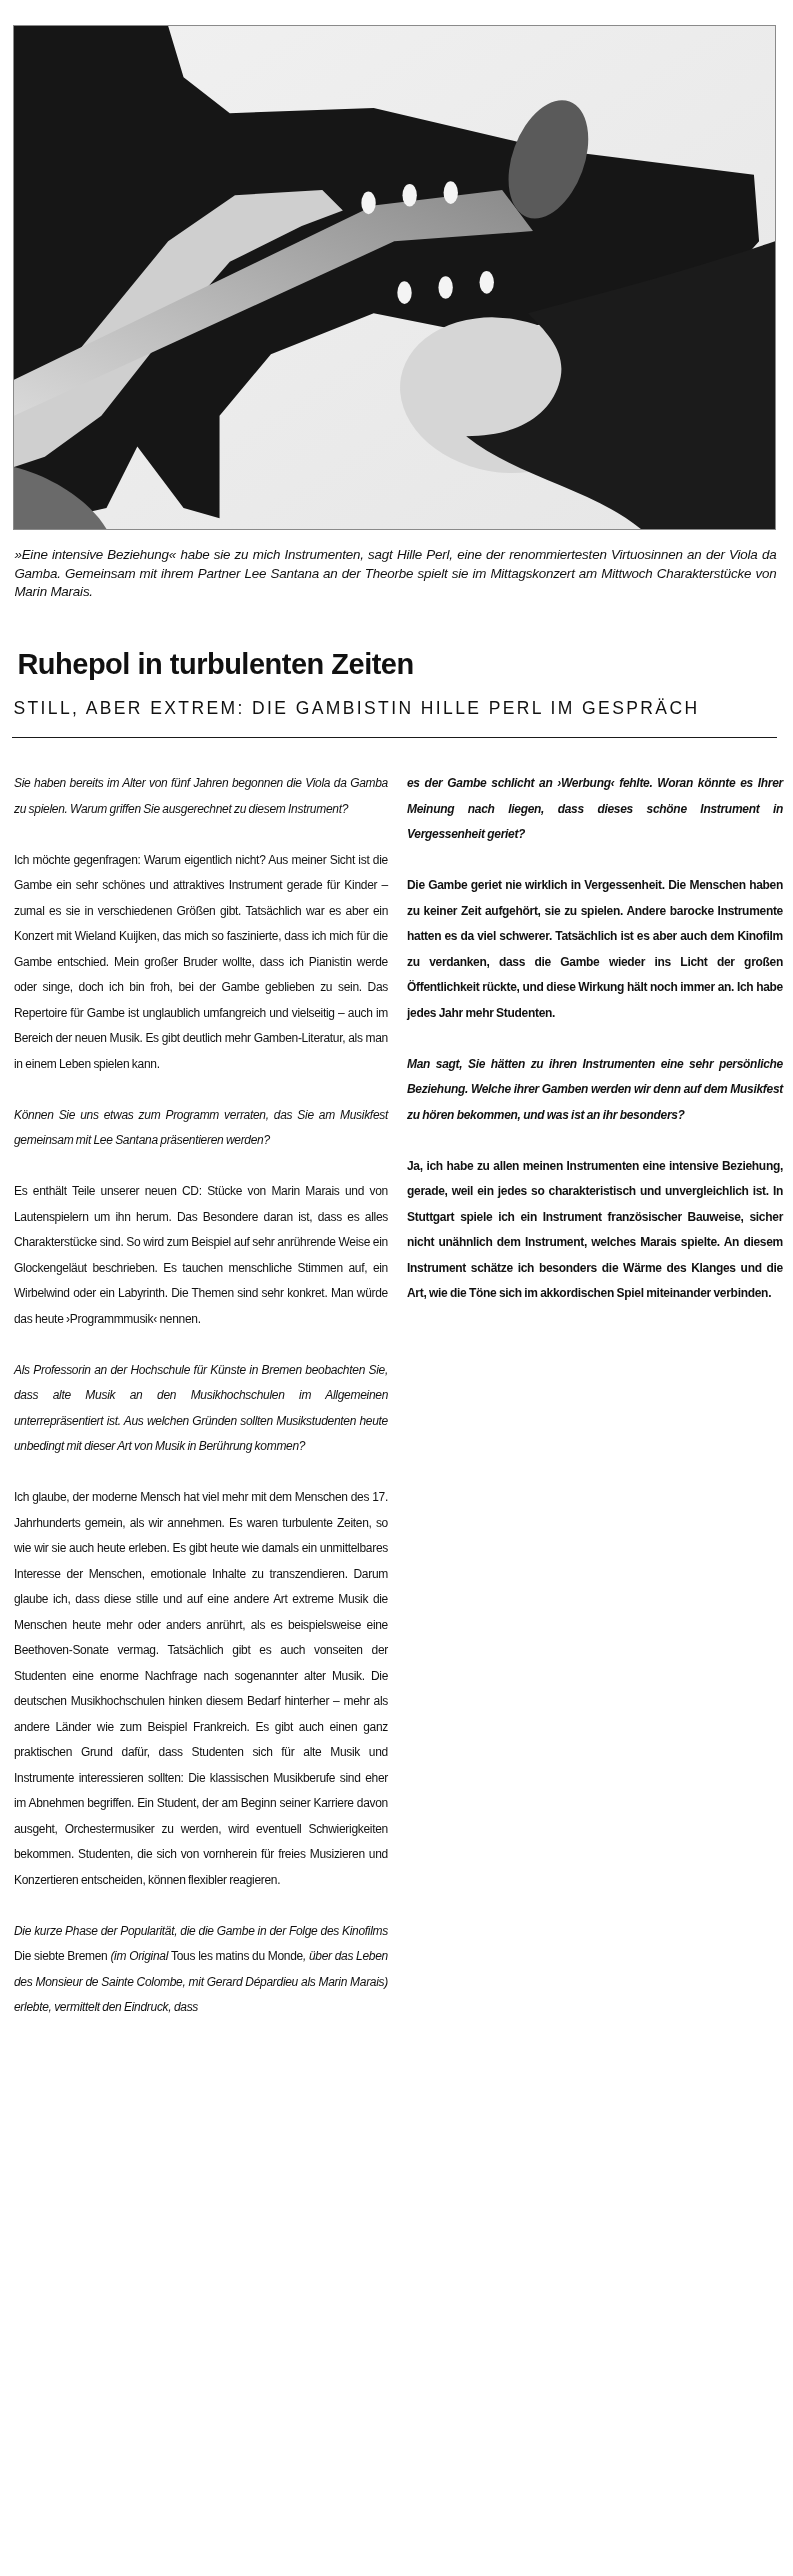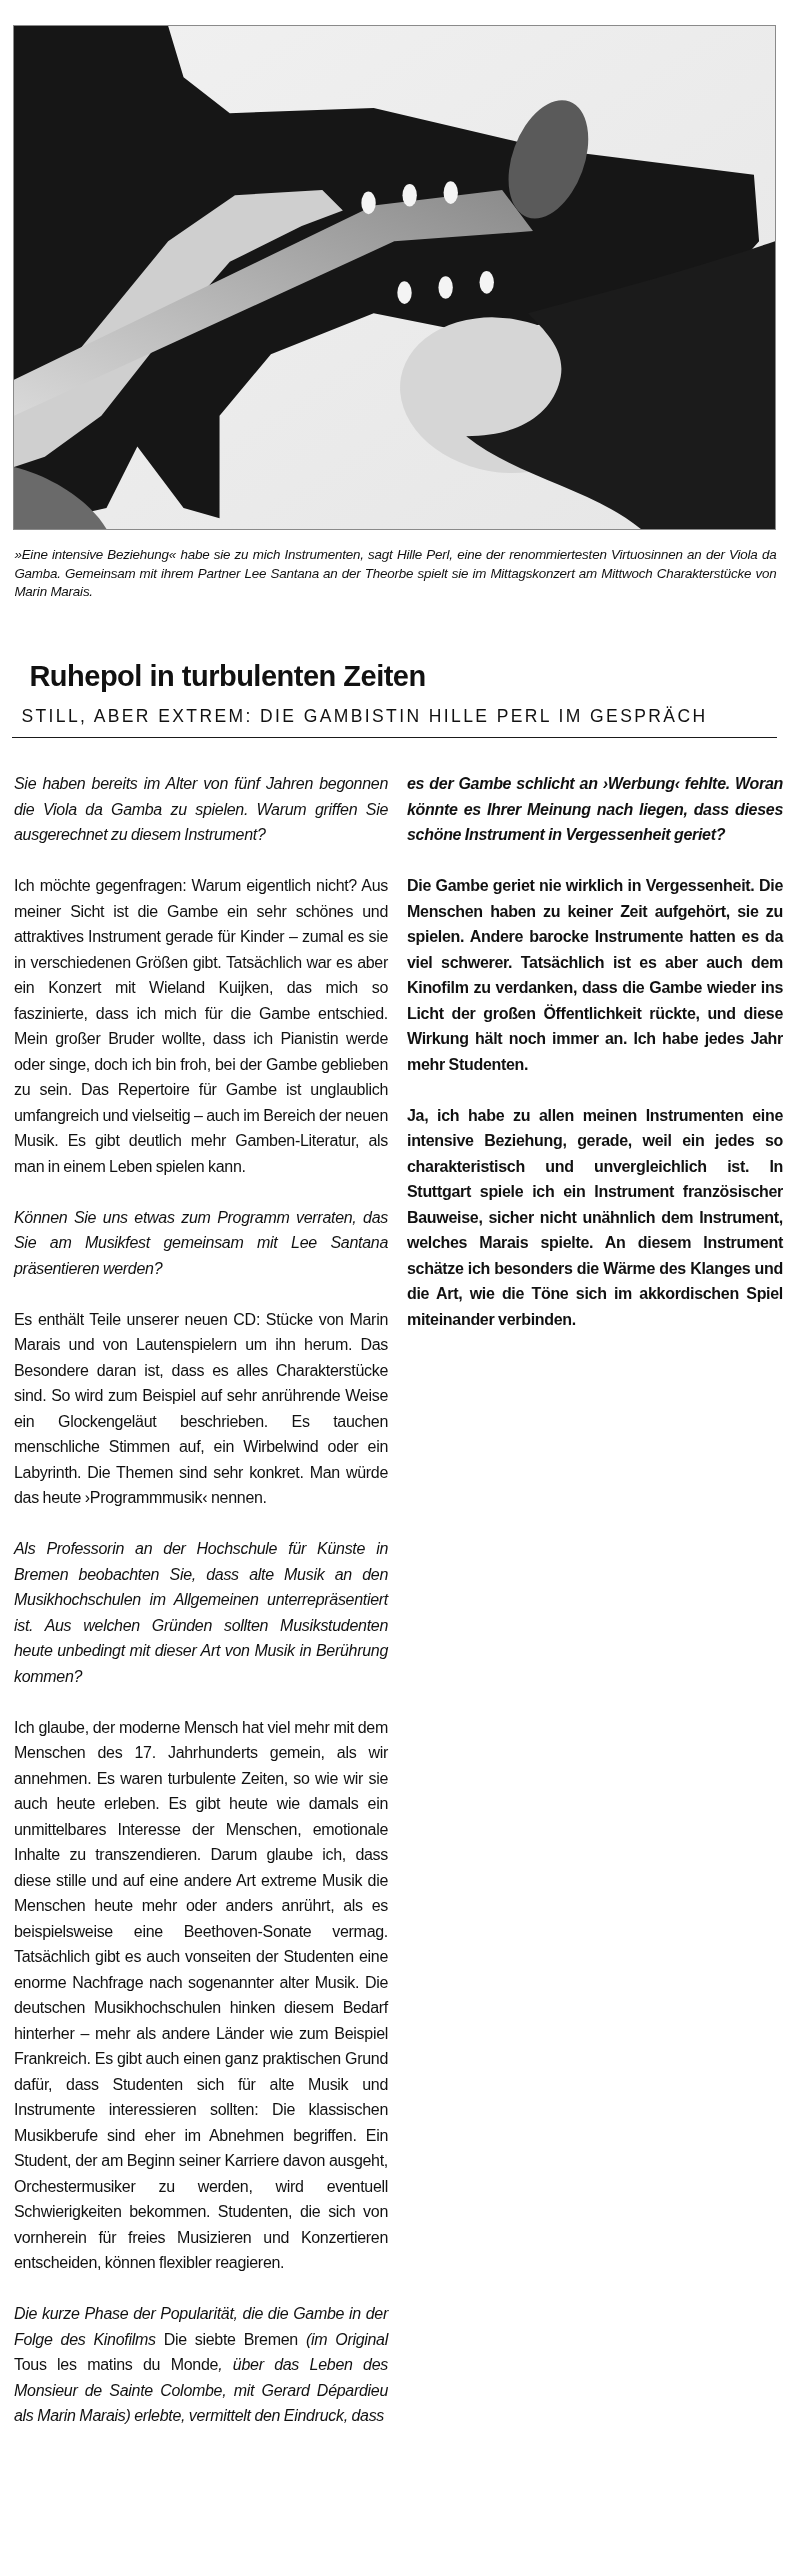--- a/index.html
+++ b/index.html
@@ -27,48 +27,48 @@
     width: 762px;
     font-style: italic;
     font-size: 13.4px;
     line-height: 18.5px;
     text-align: justify;
     letter-spacing: -0.2px;
   }
   .headline {
     position: absolute;
     left: 13.4px; top: 644px;
-    margin: 16px;
+    margin: 4px;
     font-weight: bold;
     font-size: 29px;
     line-height: 33px;
     letter-spacing: -0.5px;
     white-space: nowrap;
   }
   .subtitle {
     position: absolute;
     left: 13.4px; top: 697px;
-    margin: 8px;
+    margin: 0;
     font-size: 17.5px;
     line-height: 23px;
     letter-spacing: 2.4px;
     font-weight: normal;
     white-space: nowrap;
   }
   .rule {
     position: absolute;
     left: 12px; top: 737px;
     width: 765px; height: 1px;
     background: #1a1a1a;
   }
   .col {
     position: absolute;
     top: 771px;
     width: 374px;
-    font-size: 16px;
+    font-size: 12px;
     line-height: 25.5px;
     letter-spacing: -0.3px;
     word-spacing: -0.5px;
     text-align: justify;
     hyphens: manual;
   }
   .col.left { left: 14px; }
   .col.right { left: 407px; width: 376px; font-weight: bold; }
   .col p { margin: 0 0 25.5px 0; }
   .col p.q { font-style: italic; }
@@ -132,15 +132,16 @@
   <p class="q">Können Sie uns etwas zum Programm verraten, das Sie am Musikfest gemeinsam mit Lee Santana präsentieren werden?</p>
   <p>Es enthält Teile unserer neuen CD: Stücke von Marin Marais und von Lautenspielern um ihn herum. Das Besondere daran ist, dass es alles Charakterstücke sind. So wird zum Beispiel auf sehr anrührende Weise ein Glockengeläut beschrieben. Es tauchen menschliche Stimmen auf, ein Wirbelwind oder ein Labyrinth. Die Themen sind sehr konkret. Man würde das heute ›Programmmusik‹ nennen.</p>
   <p class="q">Als Professorin an der Hochschule für Künste in Bremen beobachten Sie, dass alte Musik an den Musikhochschulen im Allgemeinen unterrepräsentiert ist. Aus welchen Gründen sollten Musikstudenten heute unbedingt mit dieser Art von Musik in Berührung kommen?</p>
   <p>Ich glaube, der moderne Mensch hat viel mehr mit dem Menschen des 17. Jahrhunderts gemein, als wir annehmen. Es waren turbulente Zeiten, so wie wir sie auch heute erleben. Es gibt heute wie damals ein unmittelbares Interesse der Menschen, emotionale Inhalte zu transzendieren. Darum glaube ich, dass diese stille und auf eine andere Art extreme Musik die Menschen heute mehr oder anders anrührt, als es beispielsweise eine Beethoven-Sonate vermag. Tatsächlich gibt es auch vonseiten der Studenten eine enorme Nachfrage nach sogenannter alter Musik. Die deutschen Musikhochschulen hinken diesem Bedarf hinterher – mehr als andere Länder wie zum Beispiel Frankreich. Es gibt auch einen ganz praktischen Grund dafür, dass Studenten sich für alte Musik und Instrumente interessieren sollten: Die klassischen Musikberufe sind eher im Abnehmen begriffen. Ein Student, der am Beginn seiner Karriere davon ausgeht, Orchestermusiker zu werden, wird eventuell Schwierigkeiten bekommen. Studenten, die sich von vornherein für freies Musizieren und Konzertieren entscheiden, können flexibler reagieren.</p>
   <p class="last"><span class="it">Die kurze Phase der Popularität, die die Gambe in der Folge des Kinofilms </span><span class="up">Die siebte Bremen</span><span class="it"> (im Original </span><span class="up">Tous les matins du Monde</span><span class="it">, über das Leben des Monsieur de Sainte Colombe, mit Gerard Dépardieu als Marin Marais) erlebte, vermittelt den Eindruck, dass</span></p>
 </div>
 
 <div class="col right">
   <p class="q">es der Gambe schlicht an ›Werbung‹ fehlte. Woran könnte es Ihrer Meinung nach liegen, dass dieses schöne Instrument in Vergessenheit geriet?</p>
   <p>Die Gambe geriet nie wirklich in Vergessenheit. Die Menschen haben zu keiner Zeit aufgehört, sie zu spielen. Andere barocke Instrumente hatten es da viel schwerer. Tatsächlich ist es aber auch dem Kinofilm zu verdanken, dass die Gambe wieder ins Licht der großen Öffentlichkeit rückte, und diese Wirkung hält noch immer an. Ich habe jedes Jahr mehr Studenten.</p>
+  <p class="q">Man sagt, Sie hätten zu ihren Instrumenten eine sehr persönliche Beziehung. Welche ihrer Gamben werden wir denn auf dem Musikfest zu hören bekommen, und was ist an ihr besonders?</p>
   <p>Ja, ich habe zu allen meinen Instrumenten eine intensive Beziehung, gerade, weil ein jedes so charakteristisch und unvergleichlich ist. In Stuttgart spiele ich ein Instrument französischer Bauweise, sicher nicht unähnlich dem Instrument, welches Marais spielte. An diesem Instrument schätze ich besonders die Wärme des Klanges und die Art, wie die Töne sich im akkordischen Spiel miteinander verbinden.</p>
 </div>
 
 
 </body></html>

